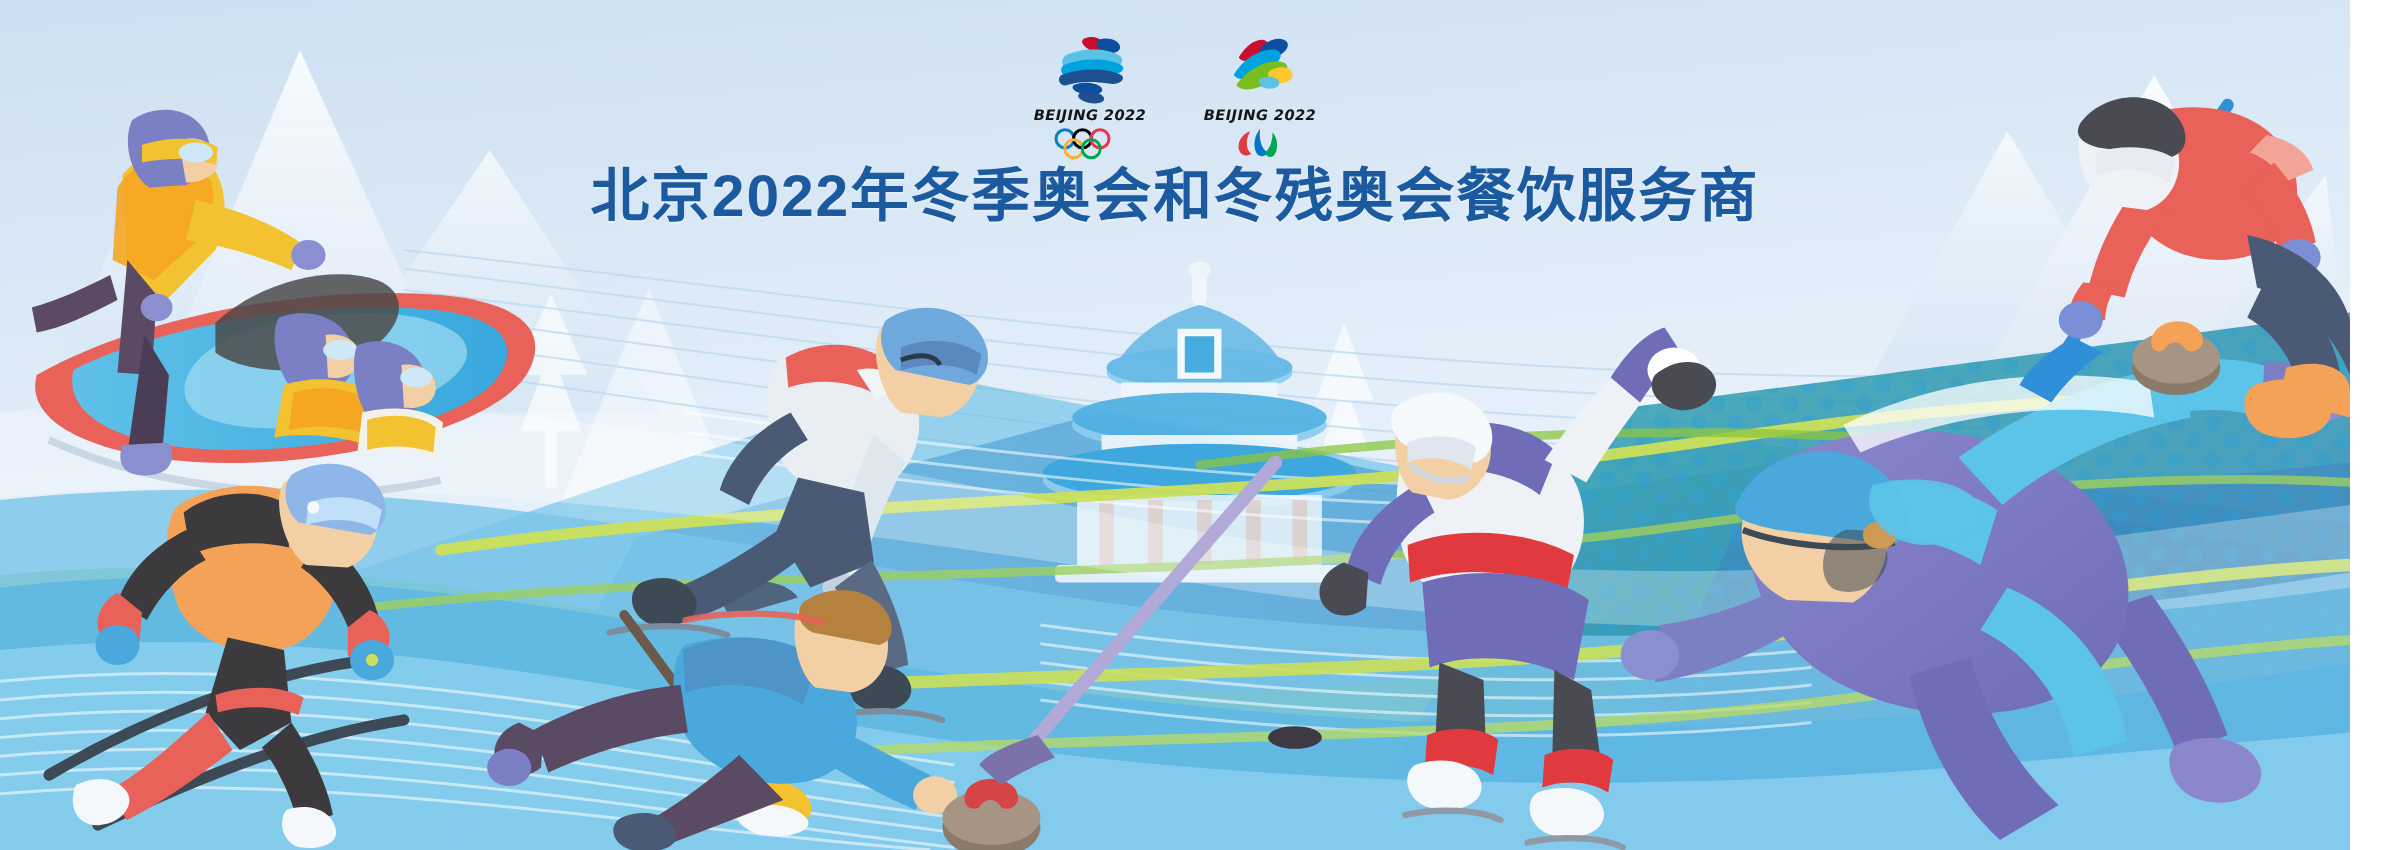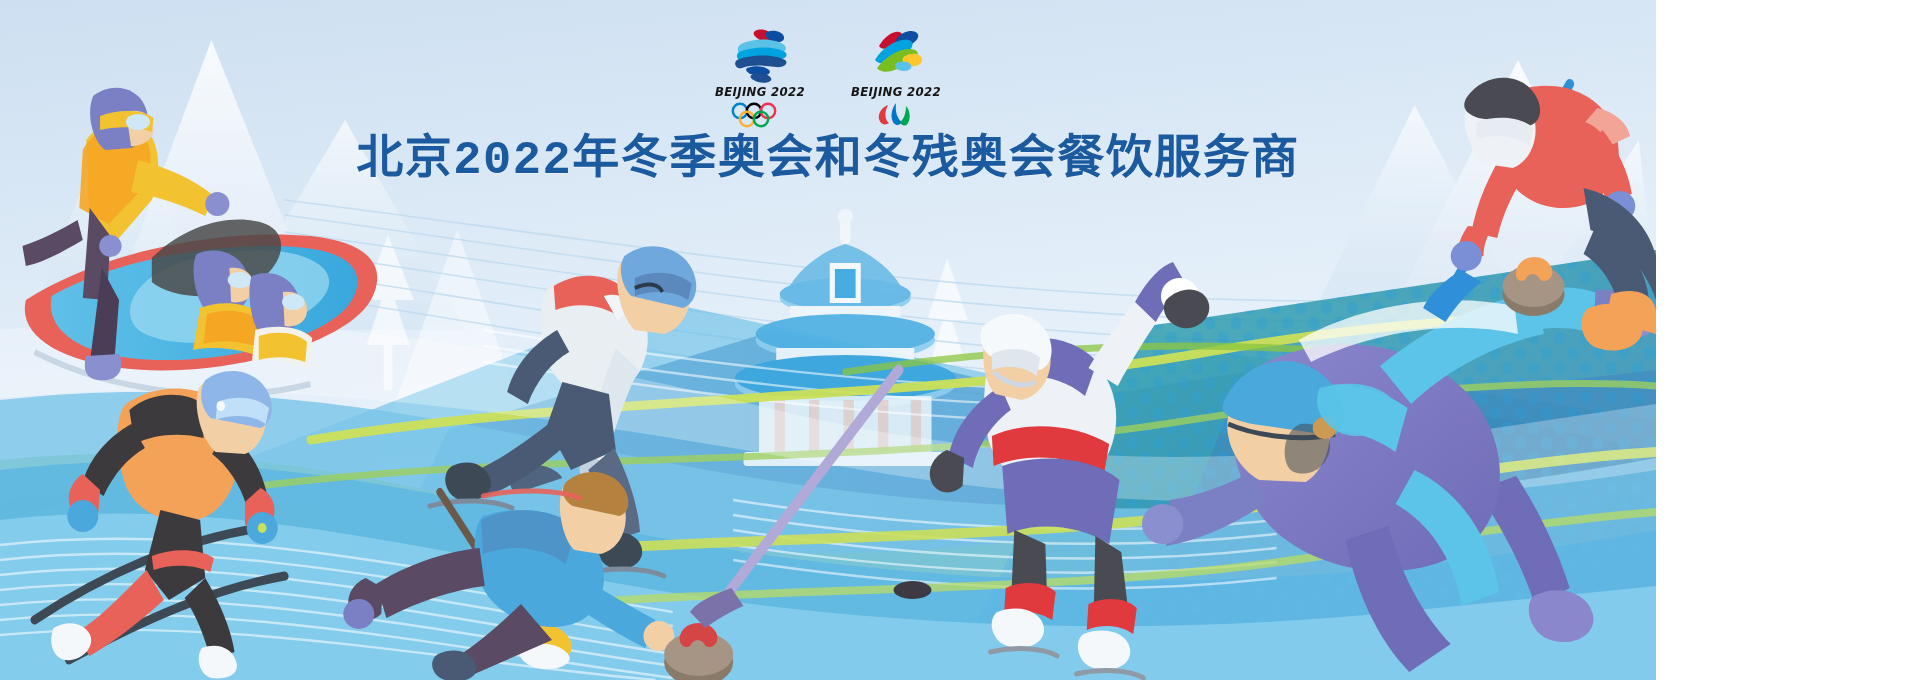--- a/index.html
+++ b/index.html
@@ -6,25 +6,24 @@
   html, body {
     margin: 0;
     padding: 0;
     background: #ffffff;
   }
   body {
     font-family: "Liberation Sans", sans-serif;
   }
   #banner {
     position: relative;
-    width: 1628px;
+    width: 1880px;
     height: 680px;
     overflow: hidden;
     background: linear-gradient(170deg, #cfe0f2 0%, #d9e7f5 28%, #e6f0fa 55%, #eaf3fb 100%);
-    padding-left: 28px;
   }
   .layer {
     position: absolute;
     inset: 0;
     width: 100%;
     height: 100%;
     pointer-events: none;
   }
   
   .emblems {
@@ -57,21 +56,21 @@
   }
   .rings, .agitos { display:block; margin: 3px auto 0; }
 
   .banner-title {
     position: absolute;
     top: 118px;
     left: 0;
     width: 100%;
     text-align: center;
     z-index: 40;
-    font-family: Liberation Mono, monospace;
+    font-family: Liberation Sans, sans-serif;
     font-weight: 700;
     font-size: 47px;
     letter-spacing: 1.5px;
     color: #1b5a9e;
     text-shadow: 0 1px 0 rgba(255,255,255,.35);
     white-space: nowrap;
   }
 </style>
 </head>
 <body>

